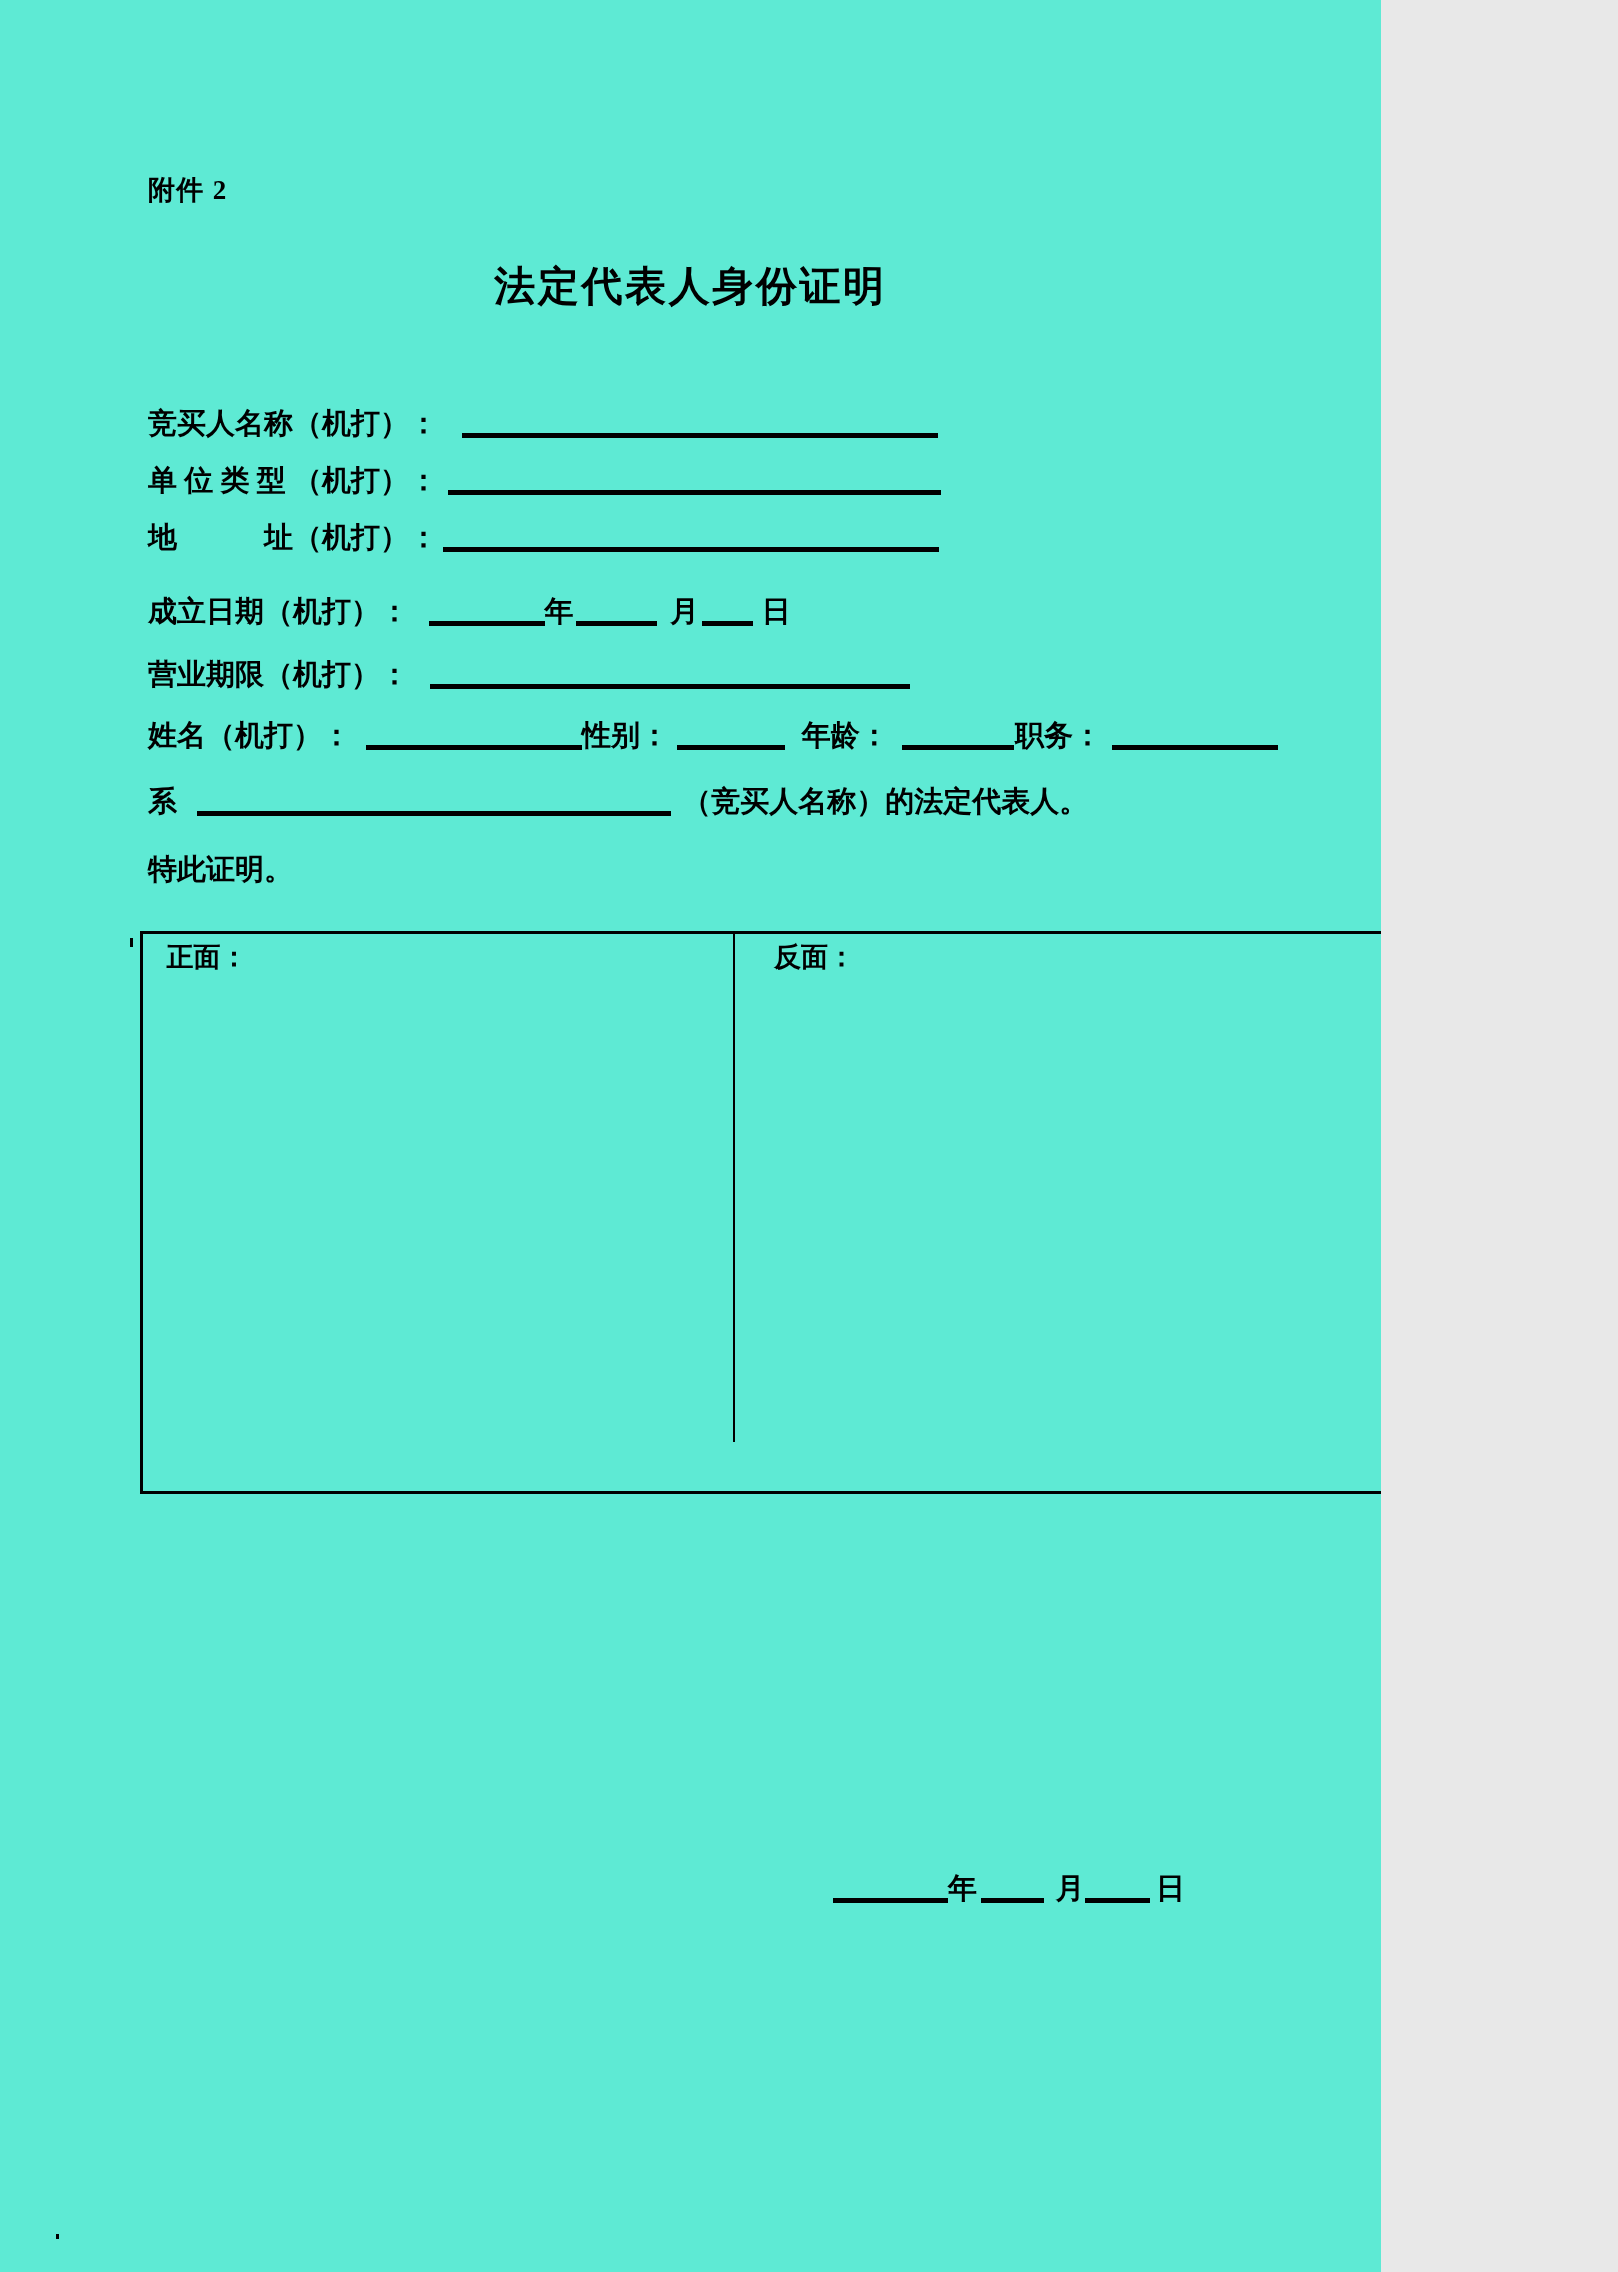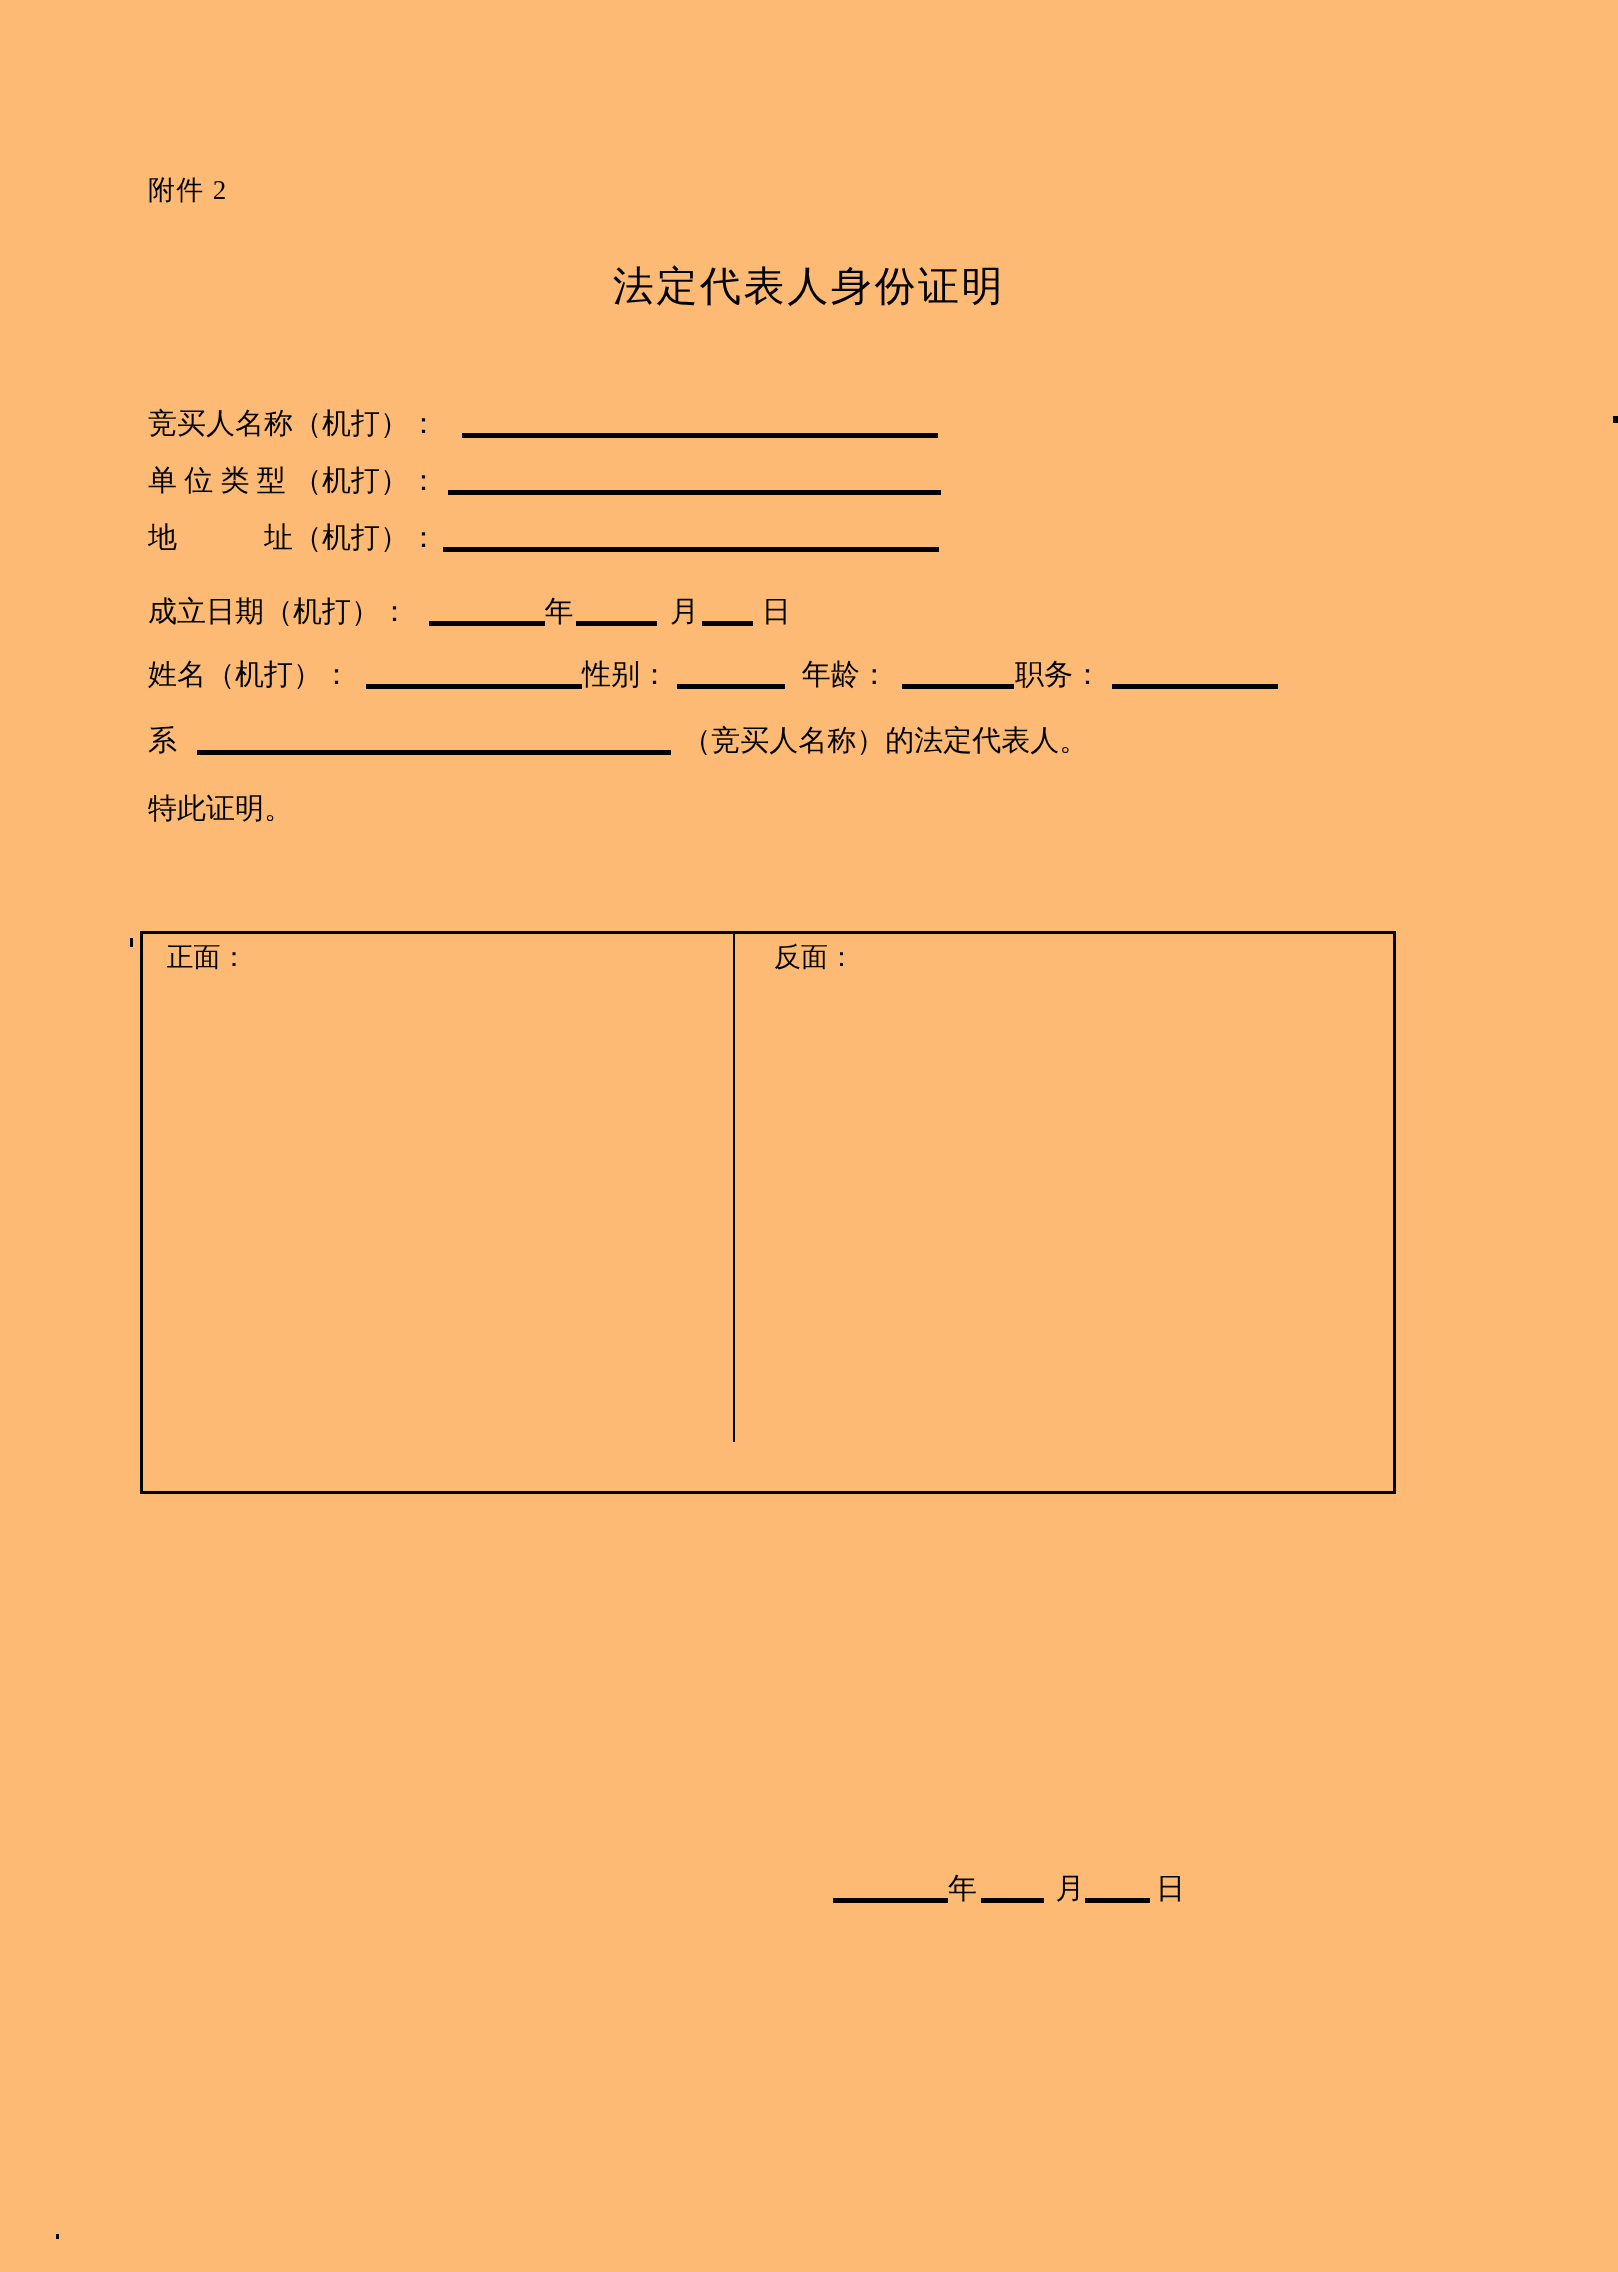--- a/index.html
+++ b/index.html
@@ -1,21 +1,21 @@
 <!DOCTYPE html>
 <html style="font-size:10.4px"><head>
 <meta charset="utf-8">
 <style>
   html,body{margin:0;padding:0;background:#e8e8e8;}
   .page{
     position:relative;
-    width:1618px;height:2273px;
-    background:#fdba74;
+    width:1381px;height:2273px;
+    background:#5eead4;
     font-family:"Liberation Serif","DejaVu Serif",serif;
-    font-weight:400;
+    font-weight:700;
     color:#000;
     overflow:hidden;
   }
   .abs{position:absolute;}
   
   .attachment{left:148px;top:177px;font-size:27px;line-height:1;letter-spacing:1.3px;}
   
   .title{left:0;top:242px;width:100%;text-align:center;font-size:41px;line-height:1;letter-spacing:2.6px;margin-top:24px;}
   
   .form{left:148px;top:409px;width:1323px;font-size:29px;line-height:1;white-space:nowrap;}
@@ -89,20 +89,23 @@
     </div>
     <div class="row r2">
       <span>单 位 类 型 （机打）：</span><span class="u f-unit"></span>
     </div>
     <div class="row r3">
       <span>地　　　址（机打）：</span><span class="u f-addr"></span>
     </div>
     <div class="row r4">
       <span>成立日期（机打）：</span><span class="u f-est-y"></span><span>年</span><span class="u f-est-m"></span><span class="cjk-m">月</span><span class="u f-est-d"></span><span class="cjk-d">日</span>
     </div>
+    <div class="row r5">
+      <span>营业期限（机打）：</span><span class="u f-term"></span>
+    </div>
     <div class="row r6">
       <span>姓名（机打）：</span><span class="u f-name"></span><span>性别：</span><span class="u f-sex"></span><span class="lbl-age">年龄：</span><span class="u f-age"></span><span class="lbl-duty">职务：</span><span class="u f-duty"></span>
     </div>
     <div class="row r7">
       <span>系</span><span class="u f-isco"></span><span class="suffix">（竞买人名称）的法定代表人。</span>
     </div>
     <div class="row r8">
       <span>特此证明。</span>
     </div>
   </div>

